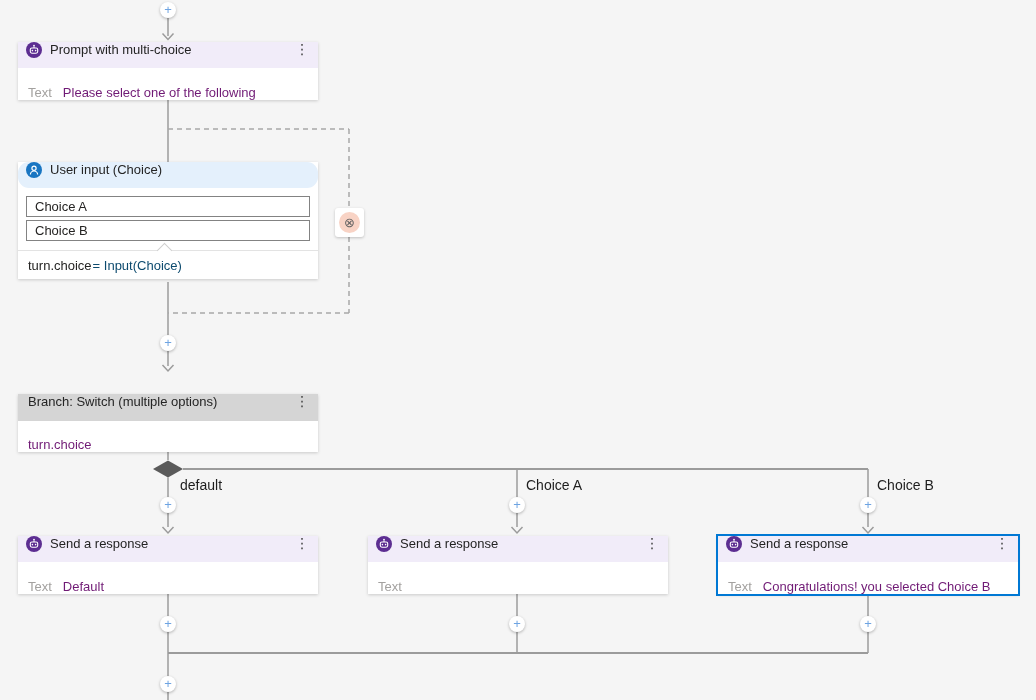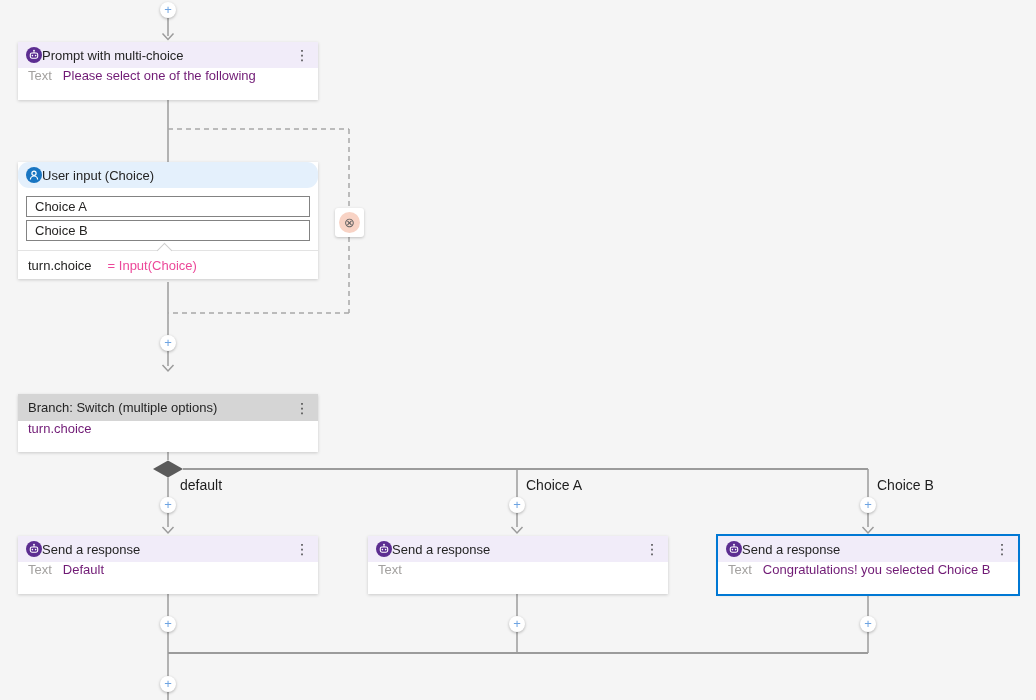--- a/index.html
+++ b/index.html
@@ -13,33 +13,33 @@
   #canvas { position:absolute; inset:0; width:1036px; height:700px; }
   #wires { position:absolute; left:0; top:0; z-index:0; }
 
   .node {
     position:absolute; width:300px; background:#ffffff;
     box-shadow:0 1px 3px rgba(0,0,0,0.18);
     z-index:2; font-size:13px; color:#252423;
   }
   .node.selected { outline:2px solid #0078d4; outline-offset:0; }
   .node-header {
-    height:26px; display:flex; align-items:center;
-    padding:0 8px; font-size:13px; color:#242424;
+    height:26px; display:flex; 
+    padding:0 8px; gap:8px; font-size:13px; color:#242424;
   }
   .hdr-lavender { background:#f1ecf9; }
   .hdr-blue     { background:#e4f0fc;border-radius:11px; }
   .hdr-gray     { background:#d5d5d5; }
   .node-title { white-space:nowrap; overflow:hidden; }
   .kebab {
     margin-left:auto; color:#404040; font-size:14px; line-height:14px;
     width:16px; text-align:center; cursor:pointer; user-select:none;
   }
   .node-body {
-    padding:0 10px; height:32px; display:flex; align-items:flex-start;
+    padding:0 10px; height:32px; display:flex; align-items:flex-end;
     background:#fff; overflow:hidden; white-space:nowrap;
   }
   .field-label { color:#a3a19f; margin-right:11px; }
   .field-value { color:#701a75; }
 
   .icon-badge { width:16px; height:16px; flex:0 0 16px; display:block; }
 
   
   .choices-area { padding:8px 8px 9px 8px; }
   .choice-box {
@@ -51,21 +51,21 @@
     position:relative; border-top:1px solid #e3e3e3;
     height:29px; display:flex; align-items:center; padding:0 10px;
     white-space:nowrap;
   }
   .notch {
     position:absolute; top:-6px; left:141px; width:11px; height:11px;
     background:#fff; transform:rotate(45deg);
     border-left:1px solid #cfcfcf; border-top:1px solid #cfcfcf;
   }
   .assign-lhs { color:#252423; }
-  .assign-rhs { color:#ec4899; margin-left:16px; }
+  .assign-rhs { color:#0c4a6e; margin-left:1px; }
 
   .branch-label {
     position:absolute; font-size:14px; color:#1e1e1e; z-index:2; white-space:nowrap;
   }
 
   .plus-btn {
     position:absolute; width:16px; height:16px; border-radius:50%;
     background:#ffffff; box-shadow:0 1px 3px rgba(0,0,0,0.28);
     color:#6ea4e2; font-size:13px; line-height:15px; text-align:center;
     z-index:3; cursor:pointer; user-select:none;

